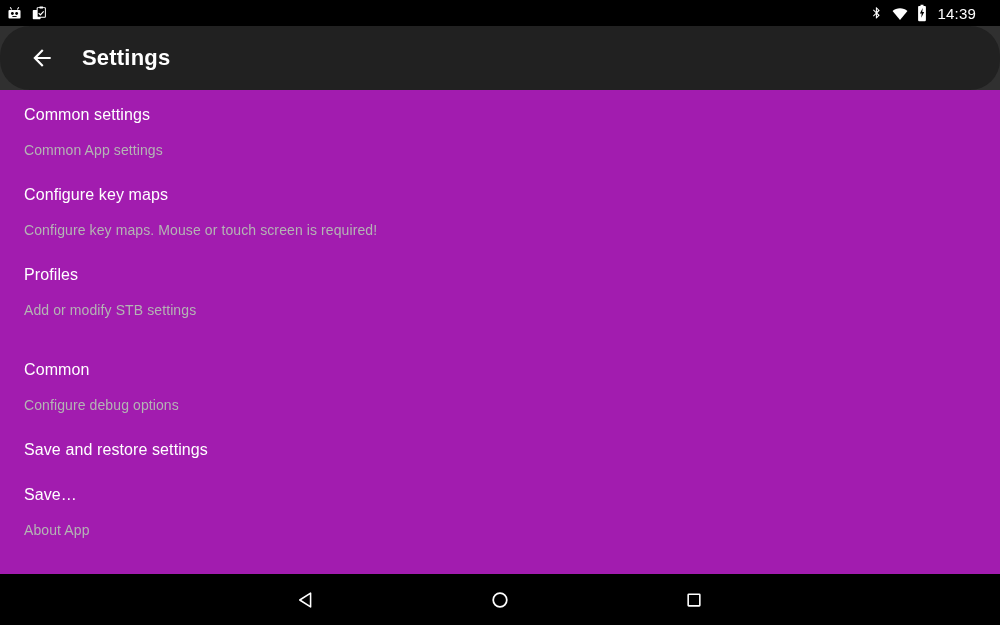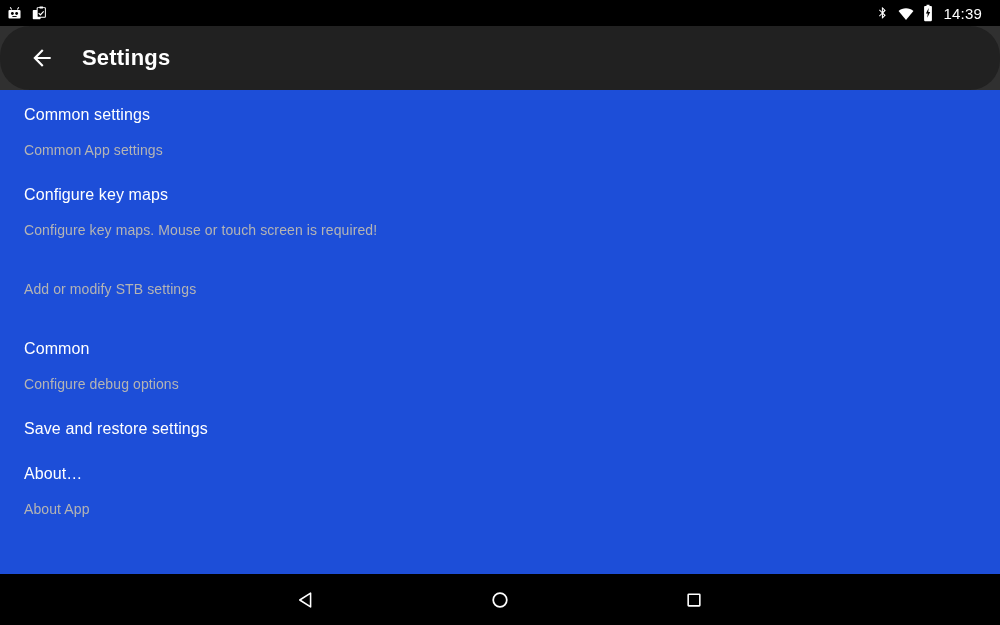--- a/index.html
+++ b/index.html
@@ -21,21 +21,21 @@
     flex-direction: column;
   }
 
   
   .status-bar {
     height: 26px;
     background: #000000;
     display: flex;
     align-items: center;
     justify-content: space-between;
-    padding: 0 18px 0 6px;
+    padding: 0 24px 0 6px;
     flex: 0 0 auto;
   }
   .status-left {
     display: flex;
     align-items: center;
     gap: 8px;
   }
   .status-right {
     display: flex;
     align-items: center;
@@ -78,21 +78,21 @@
   .toolbar-title {
     color: #ffffff;
     font-size: 22px;
     font-weight: bold;
     letter-spacing: 0.2px;
   }
 
   
   .content {
     flex: 1 1 auto;
-    background: #1d4ed8;
+    background: #a21caf;
     padding-top: 10px;
     overflow: hidden;
   }
   .pref-item {
     padding: 4px 24px 5px 24px;
     cursor: pointer;
     min-height: 28px;
   }
   .pref-title {
     color: #ffffff;
@@ -195,40 +195,41 @@
     </div>
     <div class="pref-spacer"></div>
 
     <div class="pref-item">
       <div class="pref-title">Configure key maps</div>
       <div class="pref-summary">Configure key maps. Mouse or touch screen is required!</div>
     </div>
     <div class="pref-spacer"></div>
 
     <div class="pref-item">
+      <div class="pref-title">Profiles</div>
       <div class="pref-summary">Add or modify STB settings</div>
     </div>
     <div class="pref-spacer"></div>
 
     <div class="pref-spacer"></div>
 
     <div class="pref-item">
       <div class="pref-title">Common</div>
       <div class="pref-summary">Configure debug options</div>
     </div>
     <div class="pref-spacer"></div>
 
     <div class="pref-item">
       <div class="pref-title">Save and restore settings</div>
 
     </div>
     <div class="pref-spacer"></div>
 
     <div class="pref-item">
-      <div class="pref-title">About…</div>
+      <div class="pref-title">Save…</div>
       <div class="pref-summary">About App</div>
     </div>
 
   </div>
 
   <div class="nav-bar">
     <div class="nav-button">
       <svg width="22" height="22" viewBox="0 0 24 24">
         <path fill="none" stroke="#ffffff" stroke-width="1.7" stroke-linejoin="round" d="M17 4.5v15L5.2 12z"></path>
       </svg>

